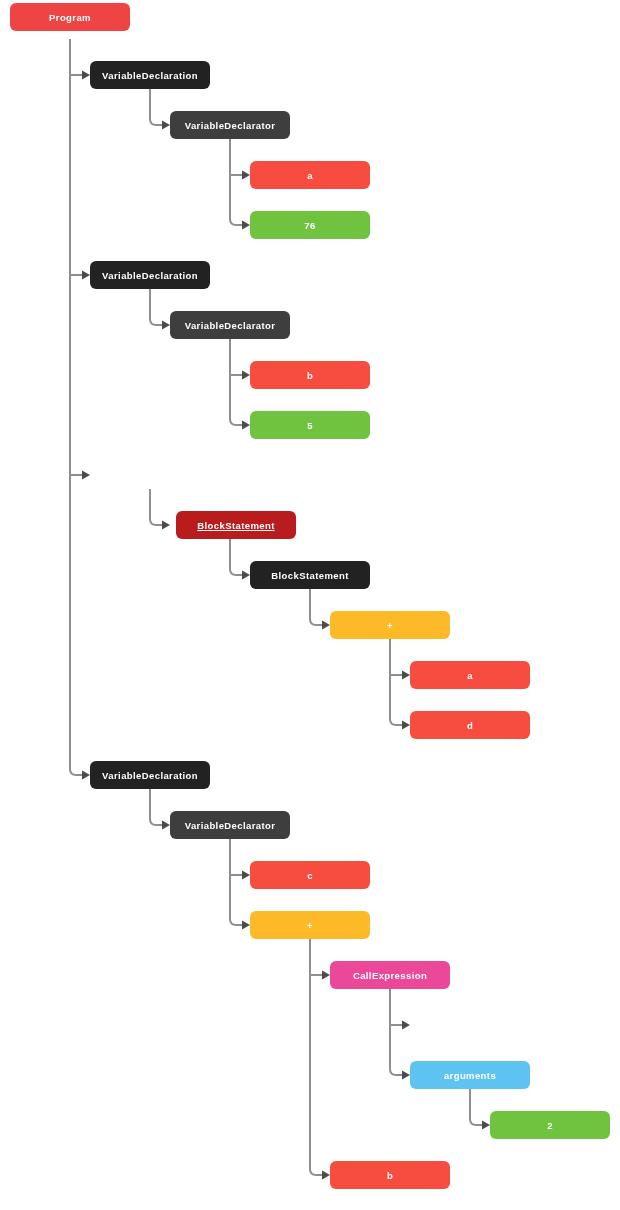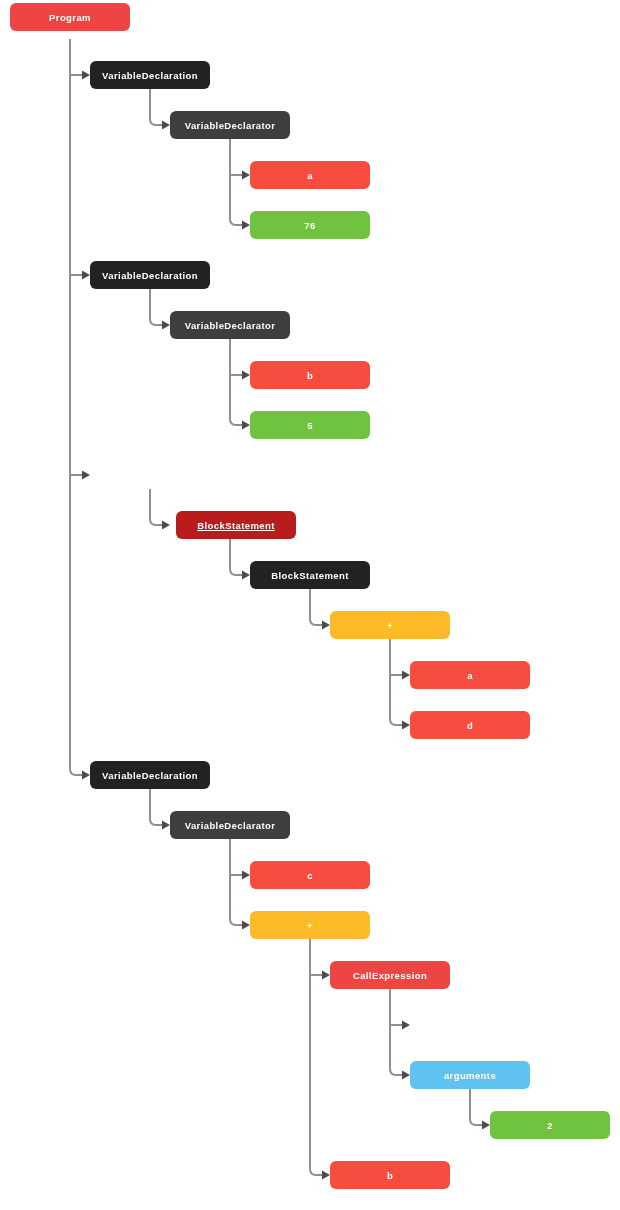--- a/index.html
+++ b/index.html
@@ -138,21 +138,21 @@
     </div>
     <div class="node" style="left: 170px; top: 811px; background: rgb(62, 62, 62); color: rgb(255, 255, 255);">
       <span>VariableDeclarator</span>
     </div>
     <div class="node" style="left: 250px; top: 861px; background: rgb(247, 76, 64); color: rgb(255, 255, 255);">
       <span>c</span>
     </div>
     <div class="node" style="left: 250px; top: 911px; background: rgb(252, 186, 40); color: rgb(255, 255, 255);">
       <span>+</span>
     </div>
-    <div class="node" style="left: 330px; top: 961px; background: #ef4444; color: rgb(255, 255, 255);">
+    <div class="node" style="left: 330px; top: 961px; background: #ec4899; color: rgb(255, 255, 255);">
       <span>CallExpression</span>
     </div>
     <div class="node" style="left: 410px; top: 1061px; background: rgb(95, 195, 241); color: rgb(255, 255, 255);">
       <span>arguments</span>
     </div>
     <div class="node" style="left: 490px; top: 1111px; background: rgb(112, 195, 62); color: rgb(255, 255, 255);">
       <span>2</span>
     </div>
     <div class="node" style="left: 330px; top: 1161px; background: rgb(247, 76, 64); color: rgb(255, 255, 255);">
       <span>b</span>

